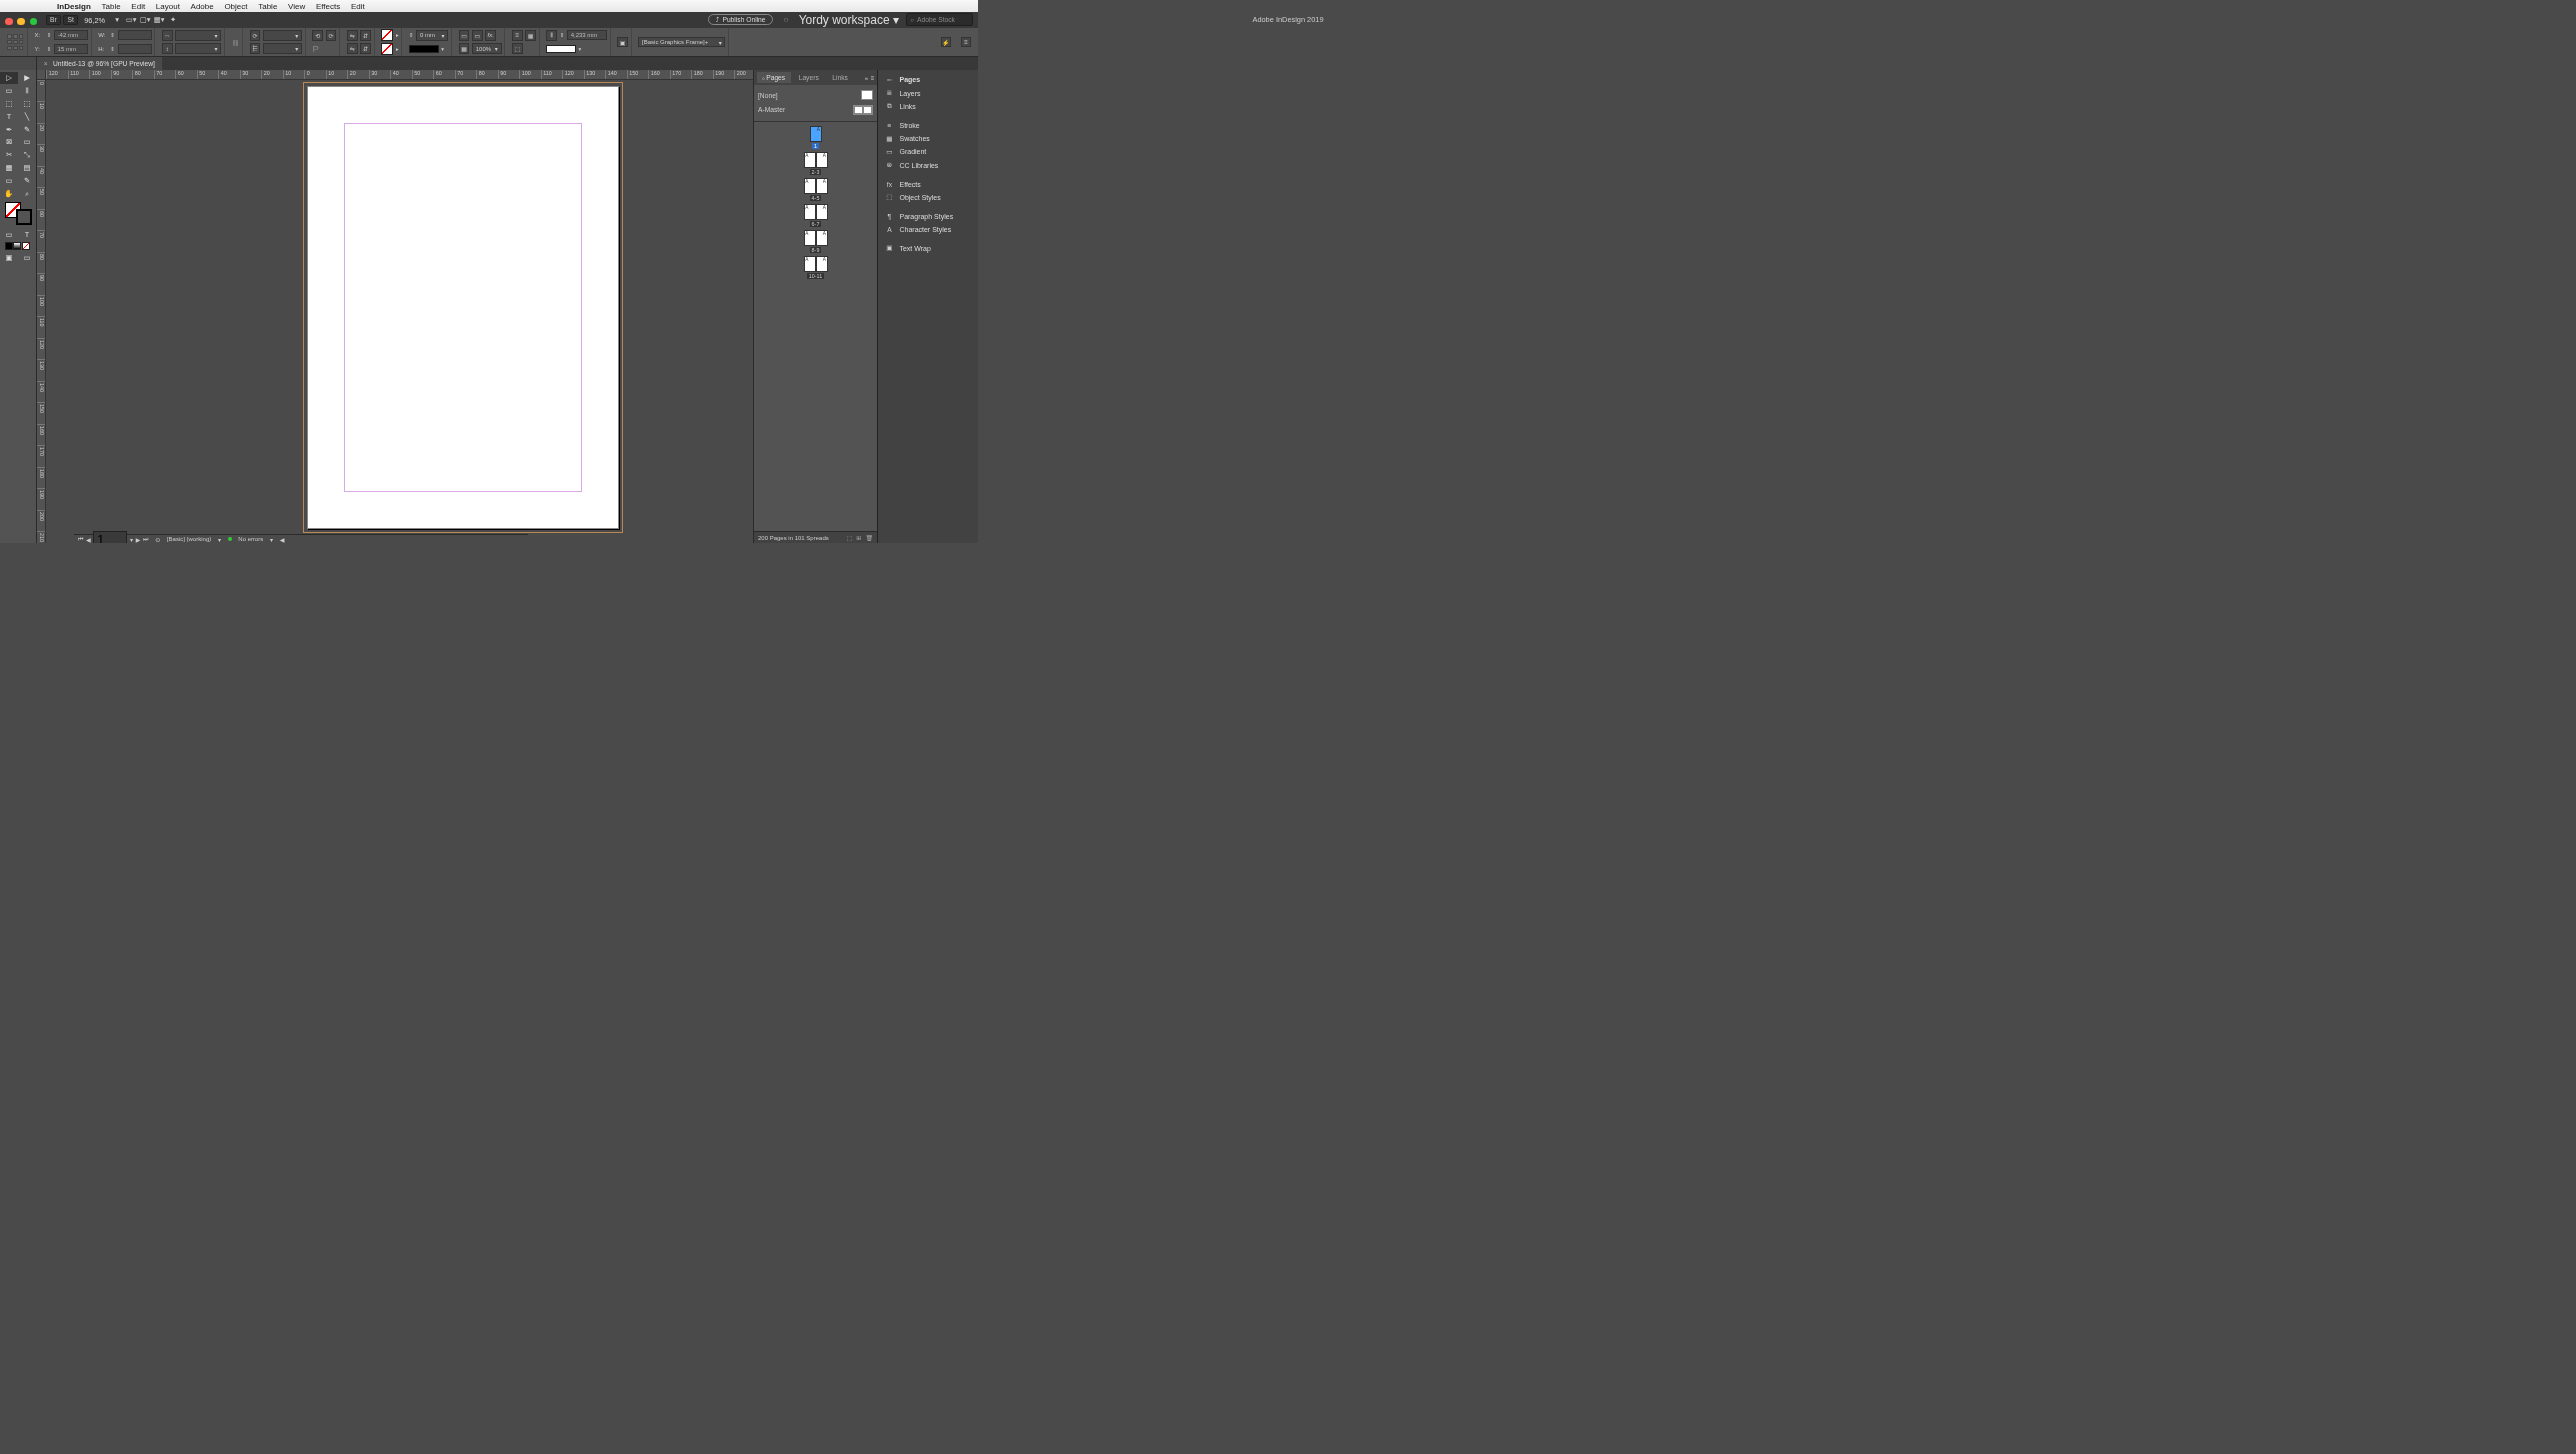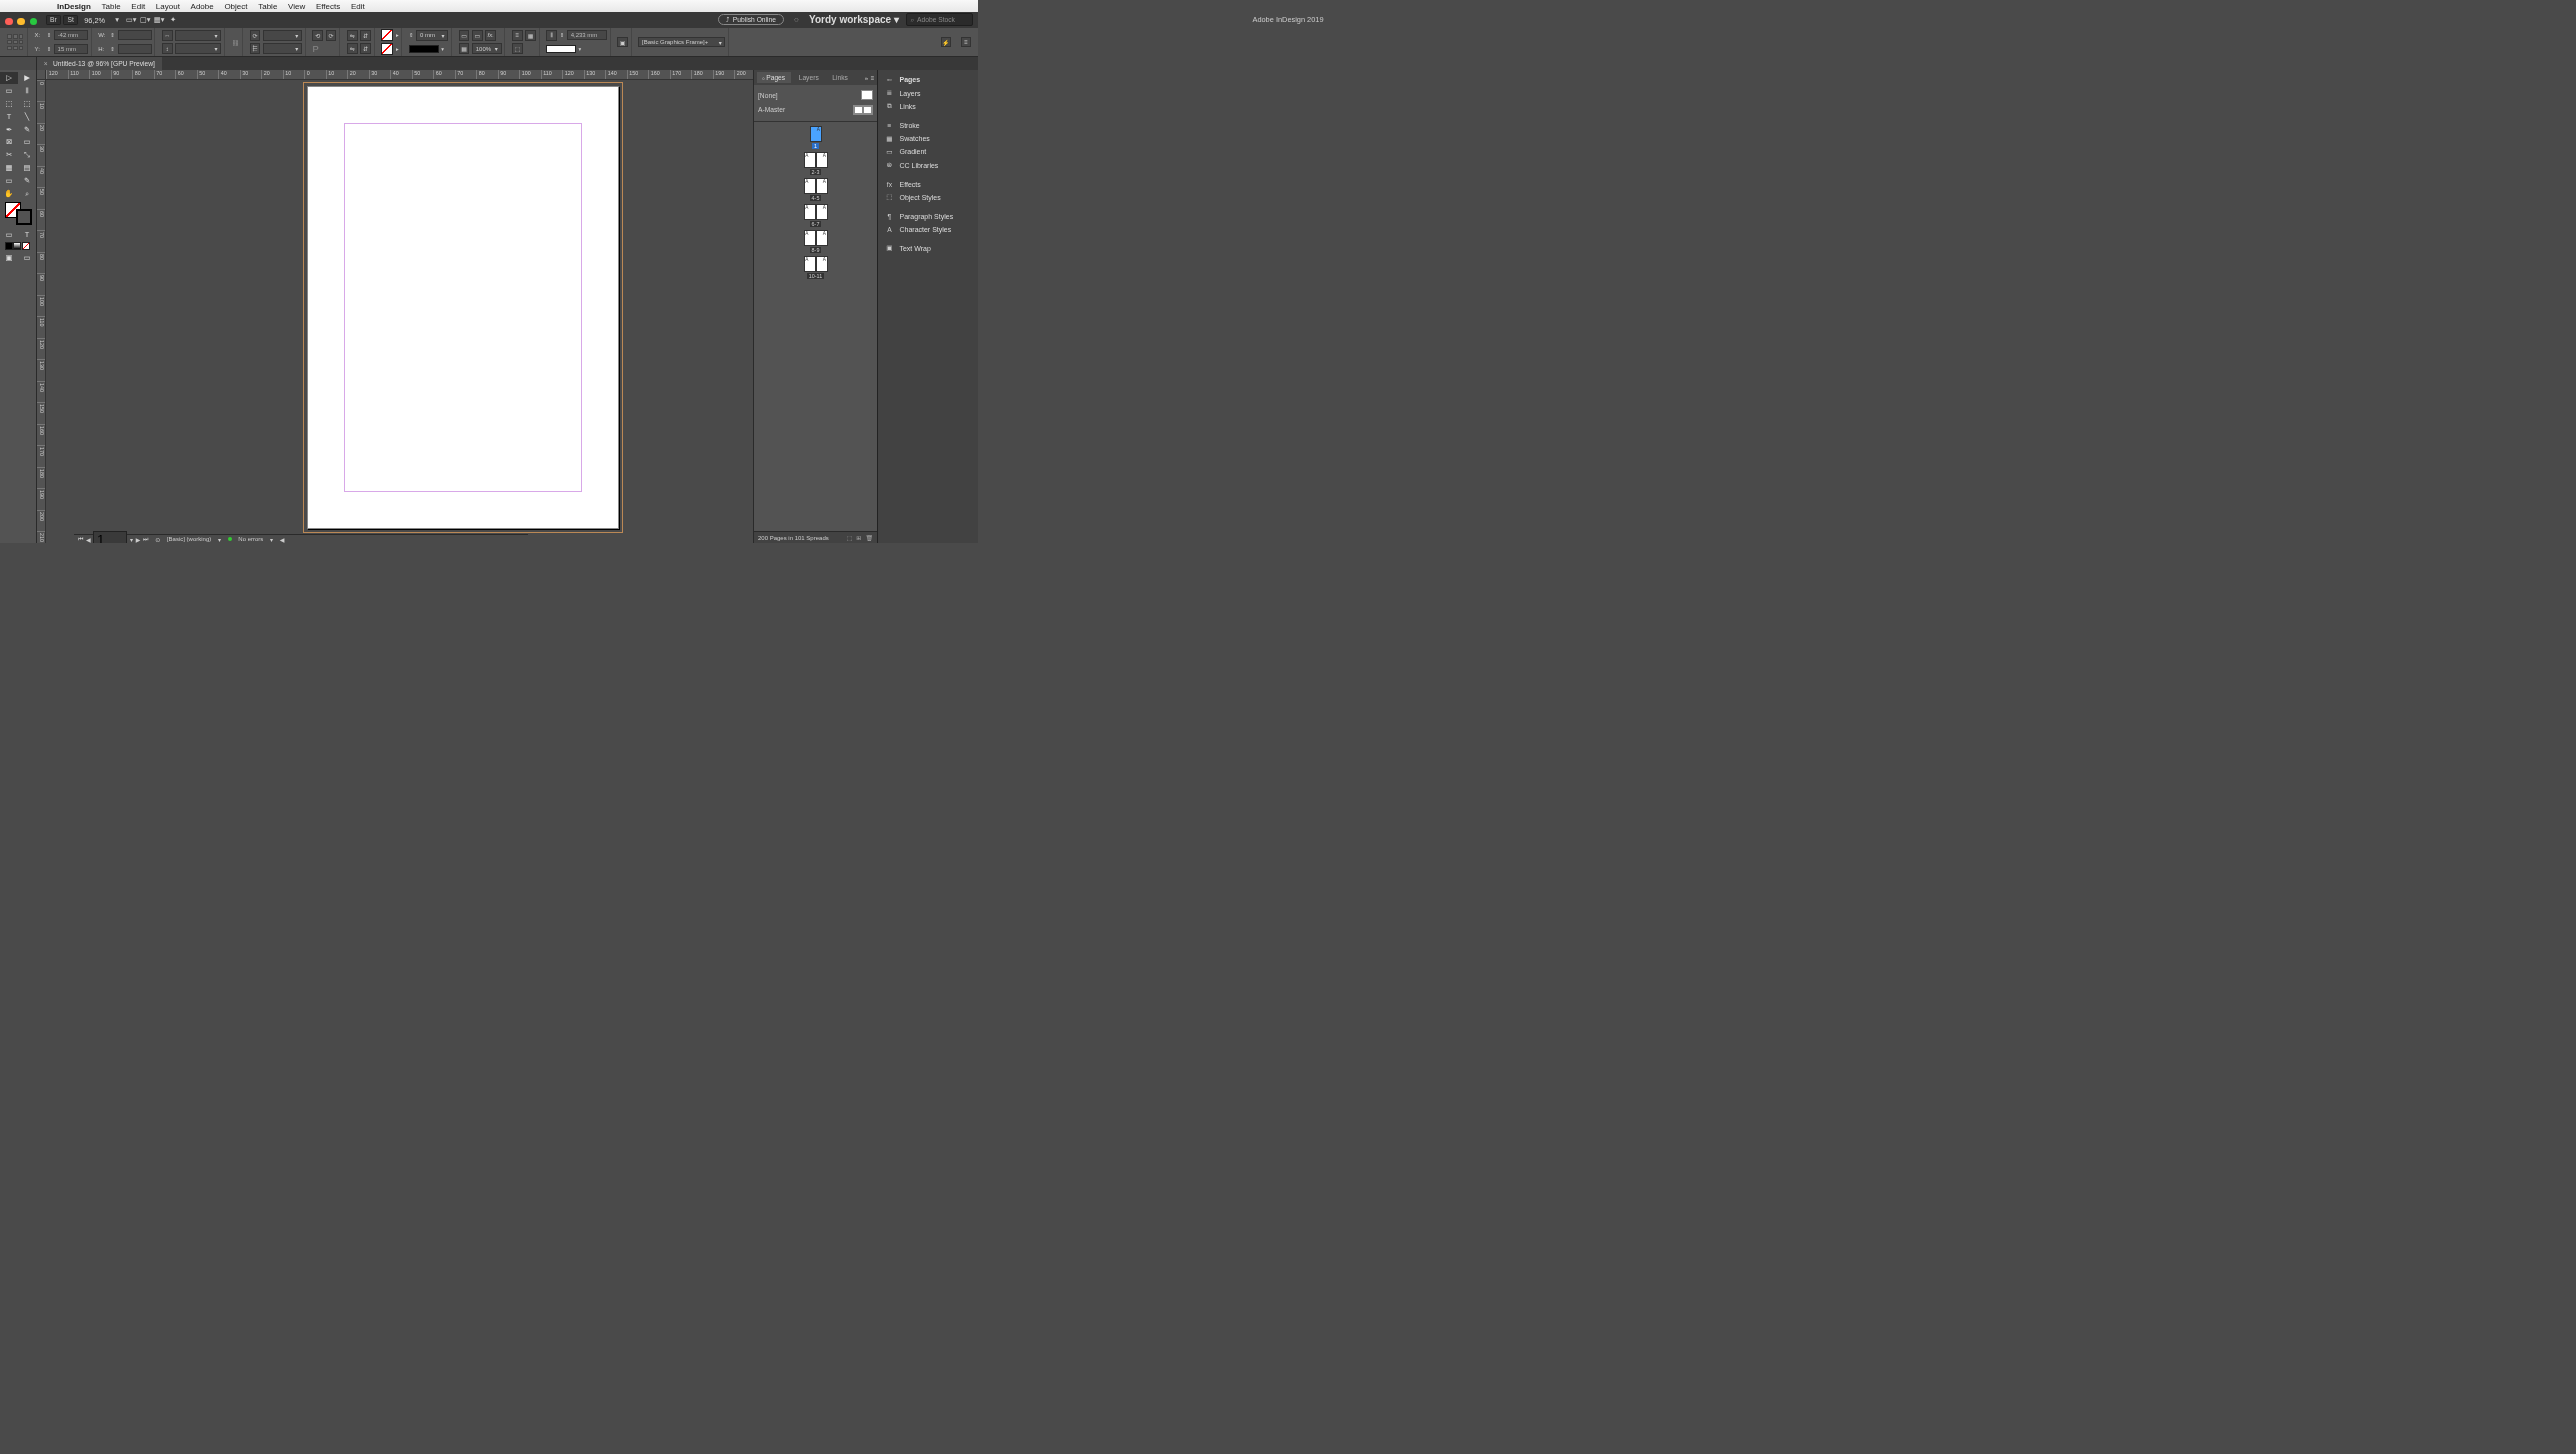--- a/index.html
+++ b/index.html
@@ -16,21 +16,21 @@
 .app-chrome .left { display: flex; align-items: flex-end; gap: 2px; }
 .traffic { display: flex; gap: 4.7px; margin-right: 6.7px; }
 .dot { width: 7.4px; height: 7.4px; border-radius: 50%; }
 .dot.red { background: #ff5f57; } .dot.yellow { background: #febc2e; } .dot.green { background: #28c840; }
 .chip { background: #2f2f2f; border: 0.7px solid #222; color: #ccc; padding: 0.7px 3.4px; font-size: 6.7px; border-radius: 1.3px; }
 .zoom { color: #ddd; font-size: 7.4px; padding: 0 4px; }
 .icon-btn { width: 12px; height: 10.7px; display: inline-flex; align-items: center; justify-content: center; color: #ccc; }
 .app-chrome .center { position: absolute; left: 50%; transform: translateX(-50%); color: #ccc; font-size: 7.4px; }
 .app-chrome .right { display: flex; align-items: center; gap: 6.7px; }
 .publish { border: 0.7px solid #888; border-radius: 6.7px; padding: 1.3px 6.7px; font-size: 6.7px; color: #ddd; display: flex; align-items: center; gap: 3.4px; }
-.workspace { color: #ddd; font-size: 10px; font-weight: bold; }
+.workspace { color: #ddd; font-size: 12px; }
 .search-stock { background: #2b2b2b; border: 0.7px solid #1e1e1e; border-radius: 2px; padding: 1.3px 4px; font-size: 6.7px; color: #888; width: 67px; display: flex; gap: 2.7px; align-items: center; }
 
 
 .control-bar { height: 29.5px; background: #535353; border-top: 0.7px solid #383838; border-bottom: 0.7px solid #2a2a2a; display: flex; align-items: stretch; padding: 0 4px; gap: 4px; }
 .ctrl-group { display: flex; flex-direction: column; justify-content: center; gap: 1.3px; padding: 0 2.7px; border-right: 0.7px solid #454545; }
 .ctrl-group:last-child { border-right: none; }
 .ctrl-row { display: flex; align-items: center; gap: 2.7px; height: 12px; }
 .field-label { font-size: 6px; color: #ccc; width: 9.4px; }
 .num-field { background: #474747; border: 0.7px solid #333; color: #bbb; font-size: 6px; padding: 0.7px 2.7px; width: 34px; height: 10px; }
 .num-field.wide { width: 40px; }

